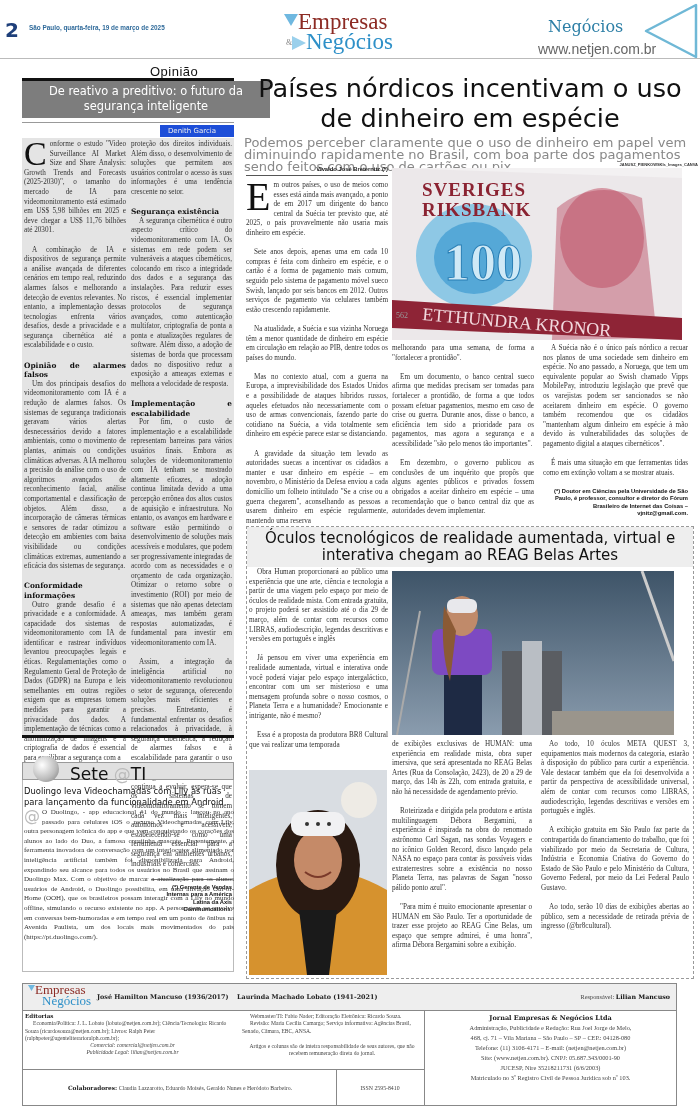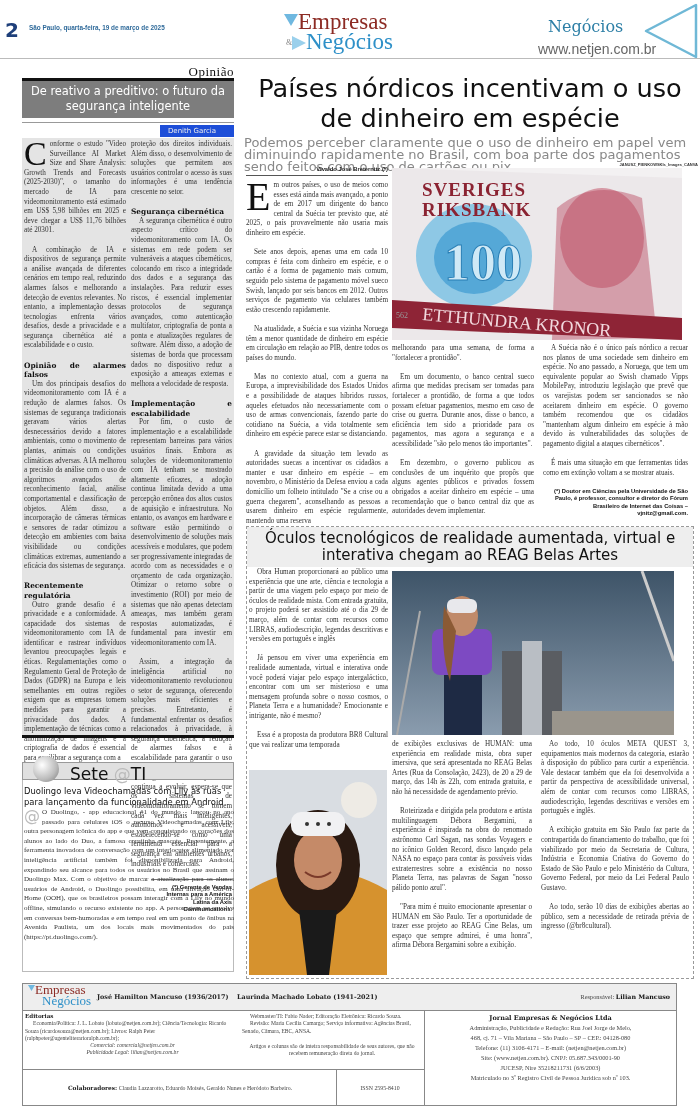--- a/index.html
+++ b/index.html
@@ -14,23 +14,23 @@
 #pagenum{left:5px;top:18px;font-family:"DejaVu Sans",sans-serif;font-weight:bold;font-size:20px;color:#1e3f7a}
 #dateline{left:29px;top:24px;font-family:"Liberation Sans",sans-serif;font-weight:bold;font-size:6.4px;color:#2f6a9a}
 #logo-top{left:284px;top:12px}
 .logo-e{font-family:"Liberation Serif",serif;color:#8c2b24;font-size:23px;line-height:20px}
 .logo-n{font-family:"Liberation Serif",serif;color:#2e90c8;font-size:23px;line-height:20px}
 #section-name{left:548px;top:17px;font-family:"DejaVu Serif",serif;font-size:16px;color:#2d7fa6}
 #site-url{left:538px;top:41px;font-family:Liberation Sans, sans-serif;font-size:14px;color:#666}
 #header-rule{left:0;top:58px;width:700px;height:1px;background:#bbb}
 
 
-#opiniao-label{left:150px;top:64px;width:84px;text-align:right;font-family:Liberation Serif, serif;font-size:13px;letter-spacing:.5px;color:#111}
+#opiniao-label{left:150px;top:64px;width:84px;text-align:left;font-family:Liberation Sans, sans-serif;font-size:13px;letter-spacing:.5px;color:#111}
 #opiniao-bar{left:22px;top:78px;width:212px;height:3px;background:#111}
-#opiniao-title{left:22px;top:81px;width:212px;height:37px;background:#7d7d7d;color:#fff;font-family:"DejaVu Sans",sans-serif;font-size:11.4px;line-height:15px;text-align:center;padding-top:3px}
+#opiniao-title{left:22px;top:81px;width:248px;height:37px;background:#7d7d7d;color:#fff;font-family:"DejaVu Sans",sans-serif;font-size:11.4px;line-height:15px;text-align:center;padding-top:3px}
 #opiniao-rule{left:22px;top:122px;width:212px;height:1px;background:#999}
 #opiniao-author{left:160px;top:125px;width:74px;height:12px;background:#1d4ed8;color:#eee;font-family:"DejaVu Sans",sans-serif;font-size:7px;line-height:12px;text-align:right;padding-right:18px}
 #opiniao-box{left:22px;top:138px;width:212px;height:597px;background:#e4e4e4}
 #op-col1{left:24px;top:140px;width:102px}
 #op-col2{left:131px;top:140px;width:101px}
 .lead{font-family:"DejaVu Serif",serif;font-style:italic;font-size:8.2px;line-height:11.3px;color:#333;margin-bottom:14px}
 .dropcap{float:left;font-family:"Liberation Serif",serif;font-size:34px;line-height:26px;margin:1px 3px 0 0;color:#111}
 .op-foot{font-family:"Liberation Sans",sans-serif;font-weight:bold;font-size:5.8px;line-height:7.5px;text-align:right;color:#111;border-top:1px solid #777;padding-top:4px;margin-left:20px;margin-top:4px}
 #opiniao-bottom{left:22px;top:735px;width:212px;height:3px;background:#111}
 
@@ -114,26 +114,26 @@
 <div class="abs" id="opiniao-bar"></div>
 <div class="abs" id="opiniao-title">De reativo a preditivo: o futuro da segurança inteligente</div>
 <div class="abs" id="opiniao-rule"></div>
 <div class="abs" id="opiniao-author">Denith Garcia (*)</div>
 <div class="abs" id="opiniao-box"></div>
 <div class="abs body-text" id="op-col1">
   <p style="text-indent:0"><span class="dropcap">C</span><span>onforme o estudo "Video Surveillance AI Market Size and Share Analysis: Growth Trends and Forecasts (2025-2030)", o tamanho do mercado de IA para videomonitoramento está estimado em US$ 5,98 bilhões em 2025 e deve chegar a US$ 11,76 bilhões até 20301.</span></p>
   <p>A combinação de IA e dispositivos de segurança permite a análise avançada de diferentes cenários em tempo real, reduzindo alarmes falsos e melhorando a detecção de eventos relevantes. No entanto, a implementação dessas tecnologias enfrenta vários desafios, desde a privacidade e a segurança cibernética até a escalabilidade e o custo.</p>
   <h4>Opinião de alarmes falsos</h4>
   <p>Um dos principais desafios do videomonitoramento com IA é a redução de alarmes falsos. Os sistemas de segurança tradicionais geravam vários alertas desnecessários devido a fatores ambientais, como o movimento de plantas, animais ou condições climáticas adversas. A IA melhorou a precisão da análise com o uso de algoritmos avançados de reconhecimento facial, análise comportamental e classificação de objetos. Além disso, a incorporação de câmeras térmicas e sensores de radar otimizou a detecção em ambientes com baixa visibilidade ou condições climáticas extremas, aumentando a eficácia dos sistemas de segurança.</p>
-  <h4>Recentemente regulatória</h4>
+  <h4>Conformidade informações</h4>
   <p>Outro grande desafio é a privacidade e a conformidade. A capacidade dos sistemas de videomonitoramento com IA de identificar e rastrear indivíduos levantou preocupações legais e éticas. Regulamentações como o Regulamento Geral de Proteção de Dados (GDPR) na Europa e leis semelhantes em outras regiões exigem que as empresas tomem medidas para garantir a privacidade dos dados. A implementação de técnicas como a anonimização de imagens e a criptografia de dados é essencial para equilibrar a segurança com a</p>
 </div>
 <div class="abs body-text" id="op-col2">
   <p style="text-indent:0">proteção dos direitos individuais. Além disso, o desenvolvimento de soluções que permitem aos usuários controlar o acesso às suas informações é uma tendência crescente no setor.</p>
-  <h4>Segurança cibernética</h4>
+  <h4>Segurança existência</h4>
   <p>A segurança cibernética é outro aspecto crítico do videomonitoramento com IA. Os sistemas em rede podem ser vulneráveis a ataques cibernéticos, colocando em risco a integridade dos dados e a segurança das instalações. Para reduzir esses riscos, é essencial implementar protocolos de segurança avançados, como autenticação multifator, criptografia de ponta a ponta e atualizações regulares de software. Além disso, a adoção de sistemas de borda que processam dados no dispositivo reduz a exposição a ameaças externas e melhora a velocidade de resposta.</p>
   <h4>Implementação e escalabilidade</h4>
   <p>Por fim, o custo de implementação e a escalabilidade representam barreiras para vários usuários finais. Embora as soluções de videomonitoramento com IA tenham se mostrado altamente eficazes, a adoção continua limitada devido a uma percepção errônea dos altos custos de aquisição e infraestrutura. No entanto, os avanços em hardware e software estão permitindo o desenvolvimento de soluções mais acessíveis e modulares, que podem ser progressivamente integradas de acordo com as necessidades e o orçamento de cada organização. Otimizar o retorno sobre o investimento (ROI) por meio de sistemas que não apenas detectam ameaças, mas também geram respostas automatizadas, é fundamental para investir em videomonitoramento com IA.</p>
   <p>Assim, a integração da inteligência artificial no videomonitoramento revolucionou o setor de segurança, oferecendo soluções mais eficientes e precisas. Entretanto, é fundamental enfrentar os desafios relacionados à privacidade, à segurança cibernética, à redução de alarmes falsos e à escalabilidade para garantir o uso responsável e eficaz dessa tecnologia. À medida que a IA continua a evoluir, espera-se que os sistemas de videomonitoramento se tornem cada vez mais inteligentes, autônomos e acessíveis, estabelecendo-se como uma ferramenta essencial para a segurança em ambientes urbanos, industriais e comerciais.</p>
   <div class="op-foot">(*) Gerente de Vendas Internas para a América Latina da Axis Communications.</div>
 </div>
 <div class="abs" id="opiniao-bottom"></div>
 
 <div class="abs" id="news-frame"></div>
 <div class="abs" id="news-box"></div>

